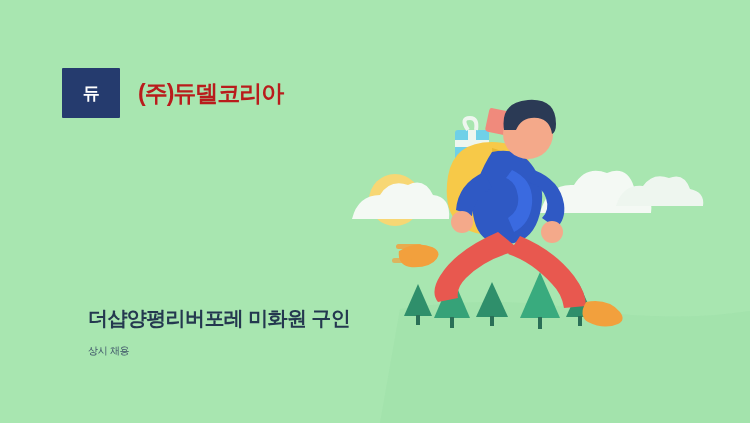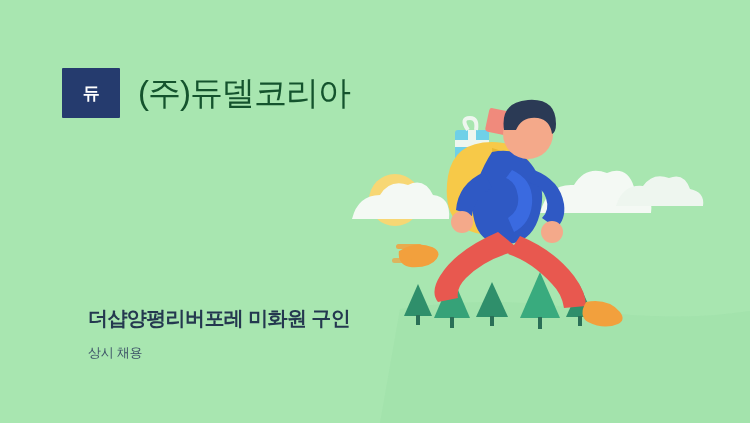--- a/index.html
+++ b/index.html
@@ -45,44 +45,44 @@
     justify-content: center;
     border-radius: 1px;
   }
   .logo-badge span {
     color: #ffffff;
     font-size: 17px;
     font-weight: bold;
     letter-spacing: -0.5px;
   }
   .company-name {
-    font-size: 33px;
-    font-weight: normal;
-    color: #14532d;
+    font-size: 23px;
+    font-weight: bold;
+    color: #b91c1c;
     letter-spacing: -1px;
     white-space: nowrap;
   }
   
   .footer-text {
     position: absolute;
     left: 63px;
     top: 305px;
     z-index: 3;
     margin-left: 25px;
   }
   .job-title {
     font-size: 20px;
     font-weight: bold;
     color: #24384f;
     letter-spacing: -0.6px;
     white-space: nowrap;
   }
   .job-sub {
     margin-top: 12px;
-    font-size: 13px;
+    font-size: 10px;
     color: #3c5167;
     letter-spacing: -0.3px;
     white-space: nowrap;
   }
 </style>
 </head>
 <body>
 
 <div class="card">
 

